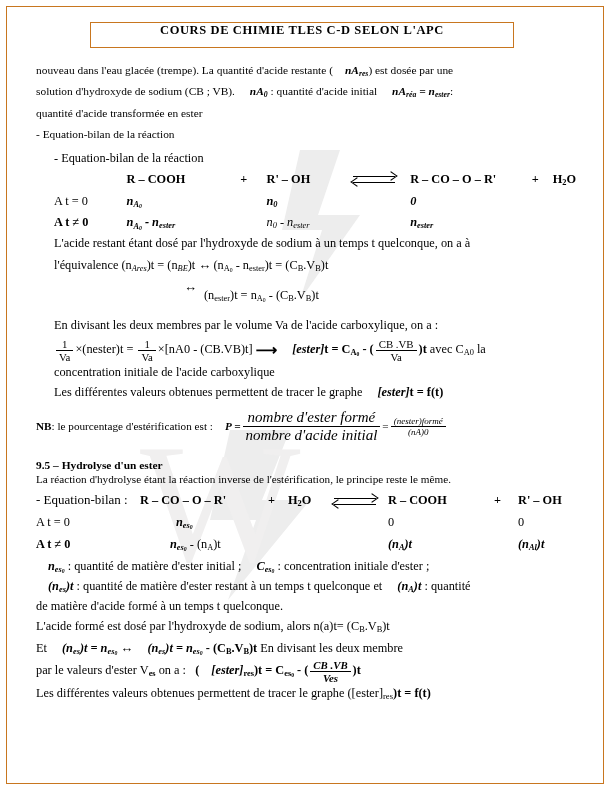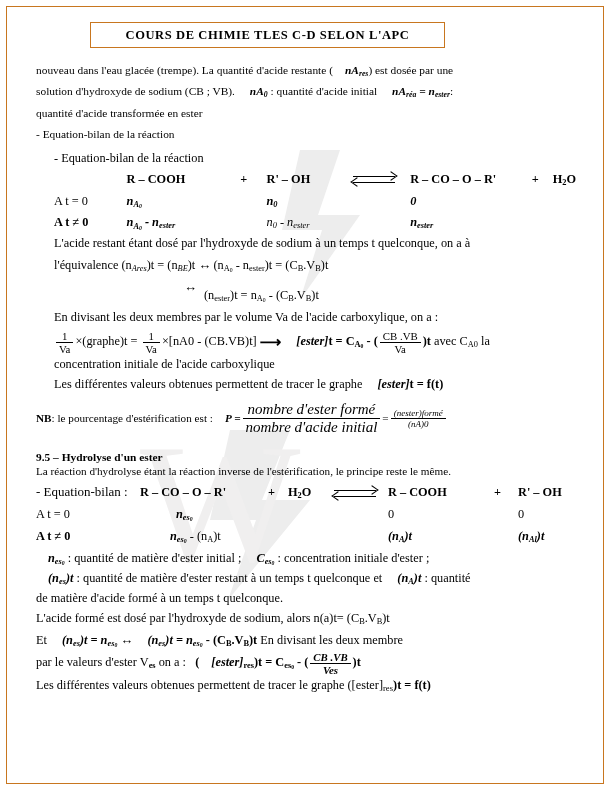--- a/index.html
+++ b/index.html
@@ -35,26 +35,25 @@
   .content {
     position: relative;
     z-index: 2;
     padding: 0;
   }
   
   .title-banner {
     position: absolute;
     left: 90px;
     top: 22px;
-    width: 355px;
+    width: 424px;
     height: 26px;
     border: 1.5px solid #c8761f;
     background: #ffffff;
     display: flex;
-    align-items: center;
     justify-content: center;
     box-sizing: border-box;
   }
   .title-banner span {
     font-family: "Liberation Serif", serif;
     font-weight: bold;
     font-size: 12.5px;
     letter-spacing: 0.6px;
   }
   .body-area {
@@ -254,24 +253,24 @@
       <span>(n<sub>A<sub>0</sub></sub> - n<sub>ester</sub>)t = (C<sub>B</sub>.V<sub>B</sub>)t</span>
     </div>
     <div class="line" style="margin-left:130px;">
       <span class="dbl-arrow">↔</span>
     </div>
     <div class="line" style="margin-left:150px; margin-top:-12px;">
       <span>(n<sub>ester</sub>)t = n<sub>A<sub>0</sub></sub> - (C<sub>B</sub>.V<sub>B</sub>)t</span>
     </div>
   </div>
 
-  <div class="eqblock indent1" style="margin-top:2px;">
+  <div class="eqblock indent1" style="margin-top:10px;">
     <div class="line">En divisant les deux membres par le volume Va de l'acide carboxylique, on a :</div>
     <div class="line" style="margin-top:2px;">
-      <span class="frac"><span class="num">1</span><span class="den">Va</span></span><span>×(graphe)t =</span>
+      <span class="frac"><span class="num">1</span><span class="den">Va</span></span><span>×(nester)t =</span>
       <span class="frac"><span class="num">1</span><span class="den">Va</span></span><span>×[nA0 - (CB.VB)t]</span>
       <span class="big-arrow">⟶</span>
       <span class="b"><span class="math">[ester]</span>t = C<sub>A<sub>0</sub></sub> - (</span><span class="frac"><span class="num">CB .VB</span><span class="den">Va</span></span><span class="b">)t</span>
       <span>avec C</span><span><sub>A0</sub></span> <span>la</span>
     </div>
     <div class="line">concentration initiale de l'acide carboxylique</div>
     <div class="line">
       <span>Les différentes valeurs obtenues permettent de tracer le graphe </span><span class="math b">[ester]</span><span class="b">t = f(t)</span>
     </div>
   </div>

